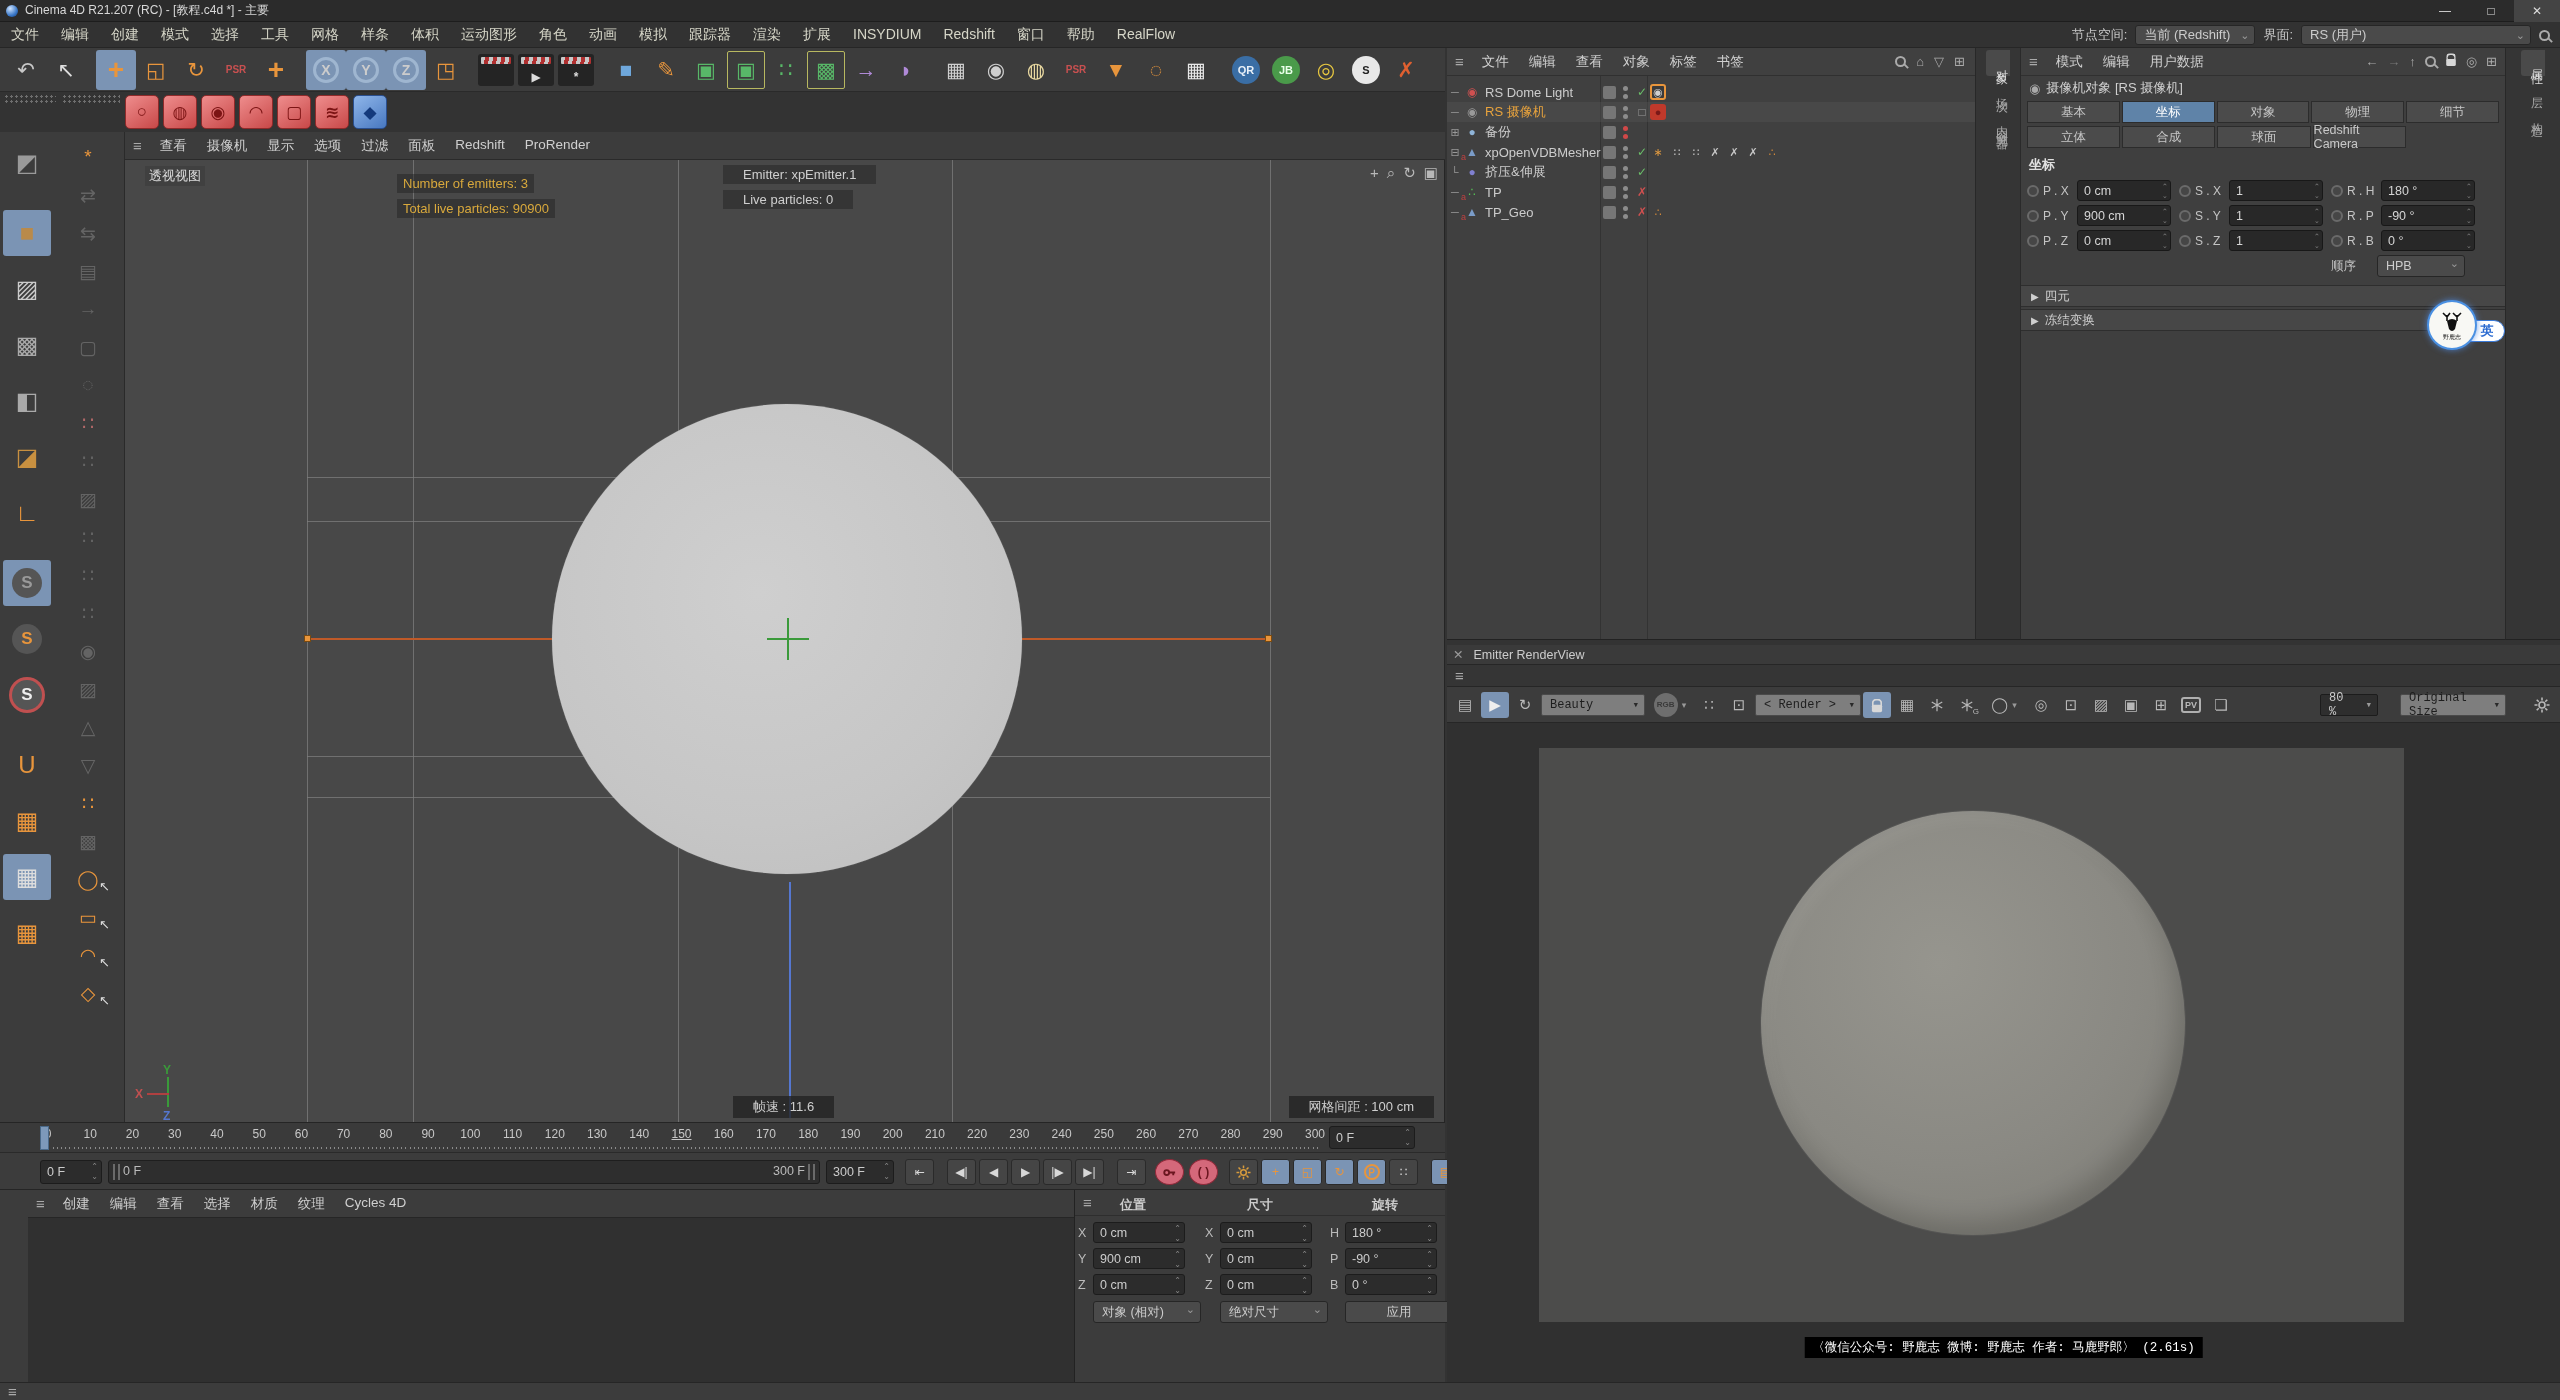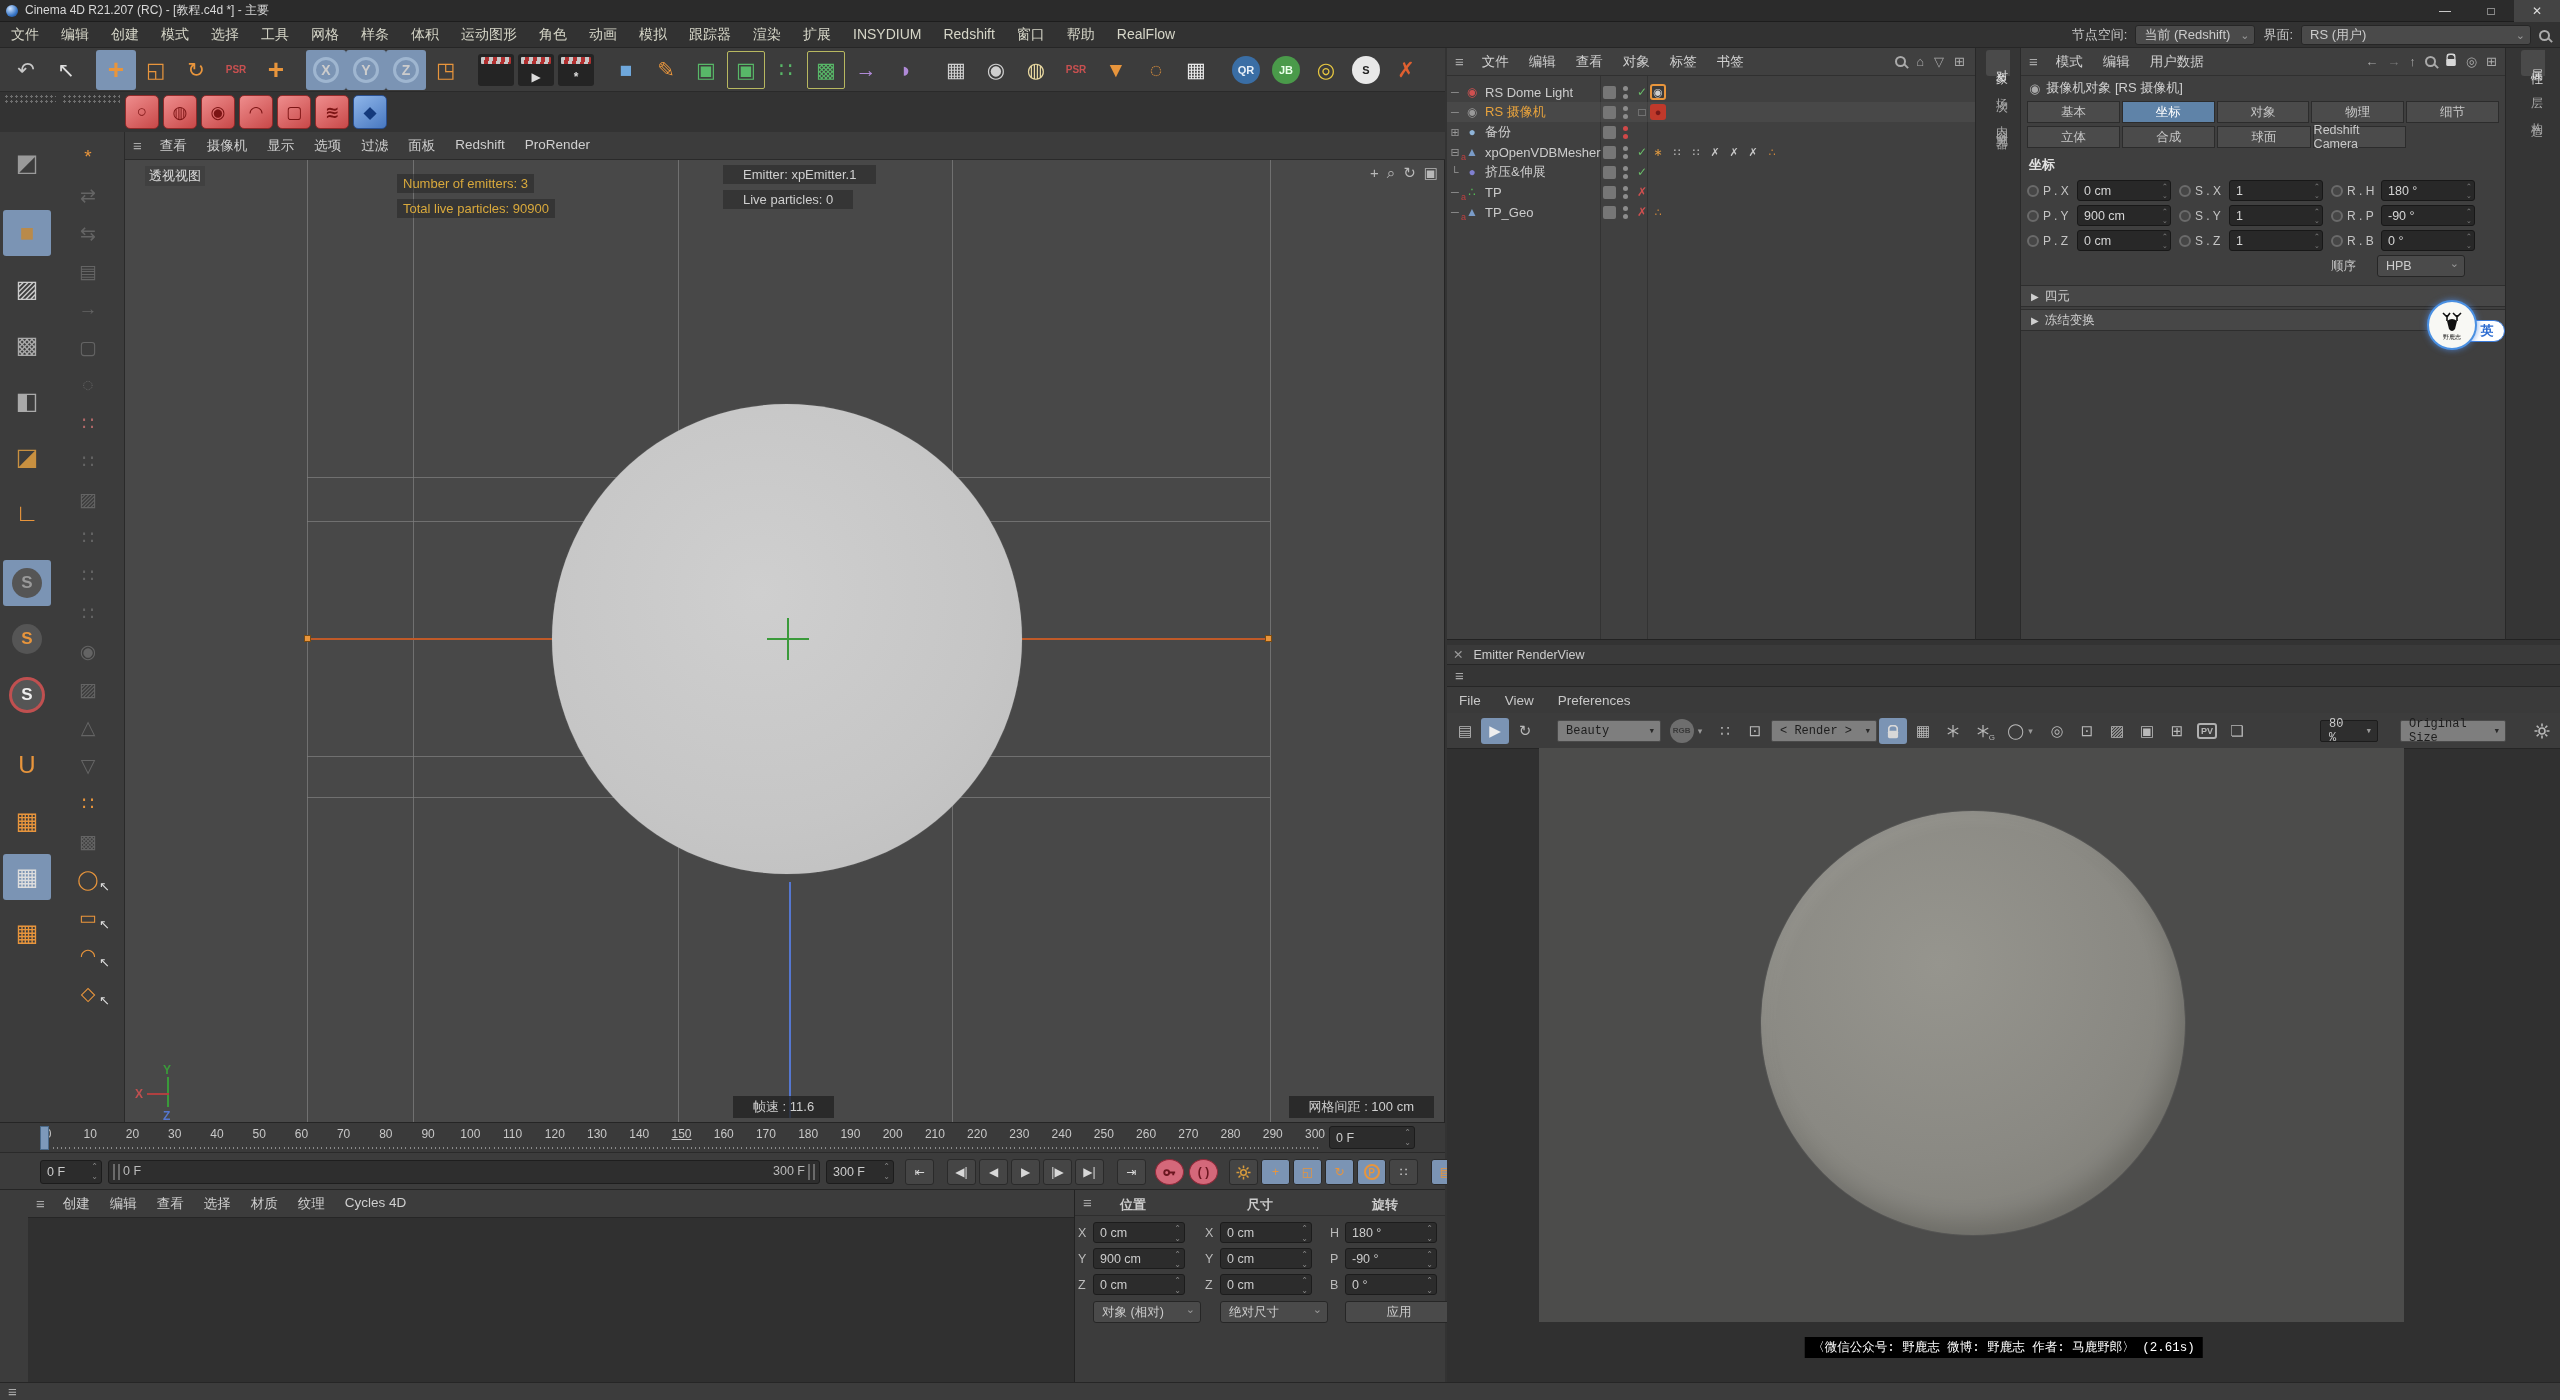--- a/index.html
+++ b/index.html
@@ -857,30 +857,25 @@
   </div>
 
 <div id="rv">
   <div id="rv-title">
     <span style="color:#999">✕</span>
     <span>Emitter RenderView</span>
   </div>
   <div id="rv-burger">
       <span class="burger">≡</span>
     </div>
-  <div id="rv-menu" class="panel-menu">
-      <span class="mi">File</span>
-      <span class="mi">View</span>
-      <span class="mi">Preferences</span>
-    </div>
   <div id="rv-toolbar">
       <div class="rvbtn">▤</div>
       <div class="rvbtn active">▶</div>
       <div class="rvbtn">↻</div>
-      <span class="rvsel" style="width: 104px; margin-left: 16px;">Beauty</span>
+      <span class="rvsel" style="width: 104px;">Beauty</span>
       <div class="rvbtn" style="width: 46px;"><span class="rgbchip">RGB</span>&nbsp;<span style="font-size:9px;color:#999">▾</span></div>
       <div class="rvbtn">∷</div>
       <div class="rvbtn">⊡</div>
       <span class="rvsel" style="width: 106px;">&lt; Render &gt;</span>
       <div class="rvbtn active">
         <span class="padlock" style="transform:scale(.85)"></span>
       </div>
       <div class="rvbtn">▦</div>
       <div class="rvbtn">
         <svg viewBox="0 0 16 16" width="14" height="14">

